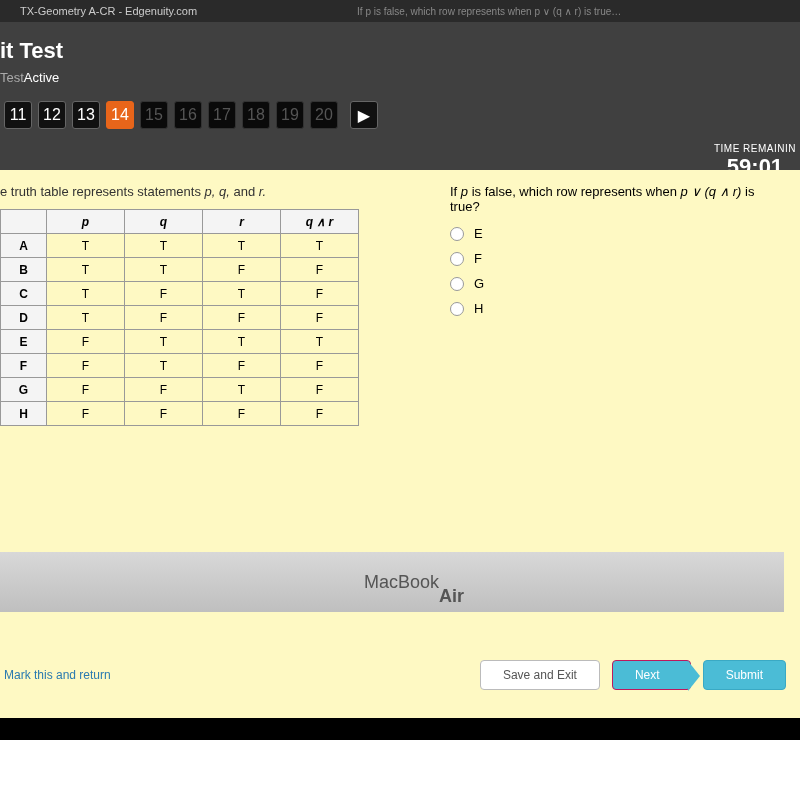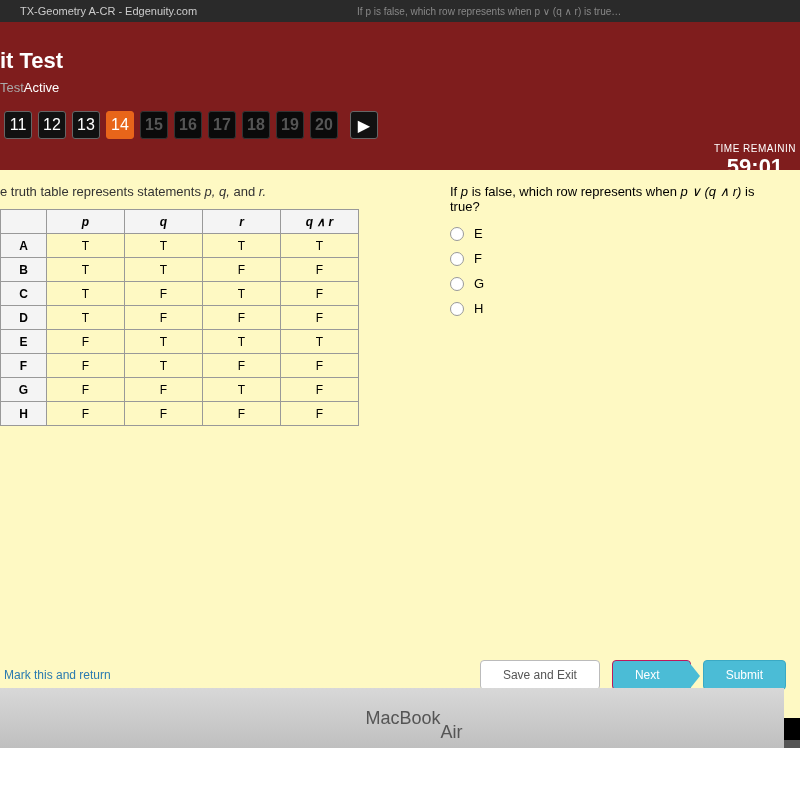--- a/index.html
+++ b/index.html
@@ -1,30 +1,30 @@
 <!DOCTYPE html>
 <html><head>
 <meta charset="utf-8">
 <style>
   * { box-sizing: border-box; margin: 0; padding: 0; }
   html, body { width: 800px; height: 800px; font-family: Arial, sans-serif; overflow: hidden; }
-  .screen { width: 800px; height: 748px; background: #555; position: relative; }
+  .screen { width: 800px; height: 612px; background: #555; position: relative; }
   .monitor { position: absolute; top: 0; left: 0; right: 0; height: 740px; background: #000; }
   .browser-bar { height: 22px; background: #2a2a2a; color: #ccc; font-size: 11px; display: flex; align-items: center; padding: 0 20px; gap: 160px; }
   .browser-tab { color: #ccc; }
   .browser-tab2 { color: #888; font-size: 10px; }
-  .header-dark { background: #7f1d1d; color: #fff; padding: 26px 0 0 0; position: relative; height: 148px; }
+  .header-dark { background: #404040; color: #fff; padding: 16px 0 0 0; position: relative; height: 148px; }
   .test-title { font-size: 22px; font-weight: bold; padding-left: 0; color: #fff; }
   .tabs { display: flex; font-size: 13px; margin-top: 6px; padding-left: 0; }
   .tab { color: #aaa; padding-bottom: 6px; }
   .tab.active { color: #fff; }
   .q-nav { display: flex; gap: 6px; margin-top: 10px; padding-left: 4px; align-items: center; }
   .q-btn { width: 28px; height: 28px; border: 1px solid #666; border-radius: 3px; background: #111; color: #fff; font-size: 16px; display: flex; align-items: center; justify-content: center; cursor: pointer; }
   .q-btn.current { background: #e8651a; border-color: #e8651a; }
-  .q-btn.upcoming { color: #555; border-color: #333; background: #0a0a0a; font-weight: bold; }
+  .q-btn.upcoming { color: #555; border-color: #333; background: #0a0a0a; }
   .play-btn { width: 28px; height: 28px; border: 1px solid #666; border-radius: 3px; background: #111; color: #fff; display:flex; align-items:center; justify-content:center; margin-left: 6px; cursor:pointer;}
   .timer { position: absolute; right: 4px; top: 78px; text-align: center; color: #fff; margin-top: 43px; }
   .timer-label { font-size: 10px; letter-spacing: 0.5px; }
   .timer-value { font-size: 22px; font-weight: bold; }
   .cursor { position: absolute; top: 56px; left: 445px; color: #fff; font-size: 16px; pointer-events:none;}
   .content { background: #fef9c3; height: 548px; padding: 14px 14px 0 0; position: relative; }
   .row-top { display: flex; gap: 30px; }
   .stmt { font-size: 13px; color: #333; margin-bottom: 10px; }
   .stmt .it { font-style: italic; }
   .left-col { width: 420px; }
@@ -42,21 +42,21 @@
   .radio { width: 14px; height: 14px; border: 1px solid #999; border-radius: 50%; background: #fff; }
   .footer { position: absolute; bottom: 28px; left: 0; right: 14px; display: flex; align-items: center; justify-content: space-between; }
   .mark-link { color: #2a7ab0; font-size: 12px; cursor: pointer; padding-left: 4px;}
   .footer-btns { display: flex; gap: 12px; align-items: center; }
   .btn { height: 30px; padding: 0 22px; font-size: 12px; border-radius: 4px; cursor: pointer; display:flex; align-items:center; justify-content:center; }
   .btn-save { background: #fff; border: 1px solid #bbb; color: #555; }
   .btn-next { background: #4bbcd6; border: 1px solid #be185d; color: #fff; position: relative; padding-right: 30px; }
   .btn-next::after { content:""; position:absolute; right:-10px; top:0; width:0; height:0; border-top:15px solid transparent; border-bottom:15px solid transparent; border-left:12px solid #4bbcd6;}
   .btn-submit { background: #4bbcd6; border: 1px solid #3aa9c4; color: #fff; }
   .bezel { position: absolute; bottom: 0; left: 0; right: 16px; height: 60px; background: linear-gradient(#d8d8d8,#bfbfbf); display:flex; align-items:center; justify-content:center; color:#555; font-size:18px; font-family: "Helvetica Neue", Arial, sans-serif; padding-left: 44px;}
-  .bezel .air { font-weight: 400; margin-top: 28px; }
+  .bezel .air { font-weight: 700; margin-top: 28px; }
 </style>
 </head>
 <body>
 
 <div class="screen">
   <div class="monitor">
     <div class="browser-bar">
       <span class="browser-tab">TX-Geometry A-CR - Edgenuity.com</span>
       <span class="browser-tab2">If p is false, which row represents when p ∨ (q ∧ r) is true…</span>
     </div>

